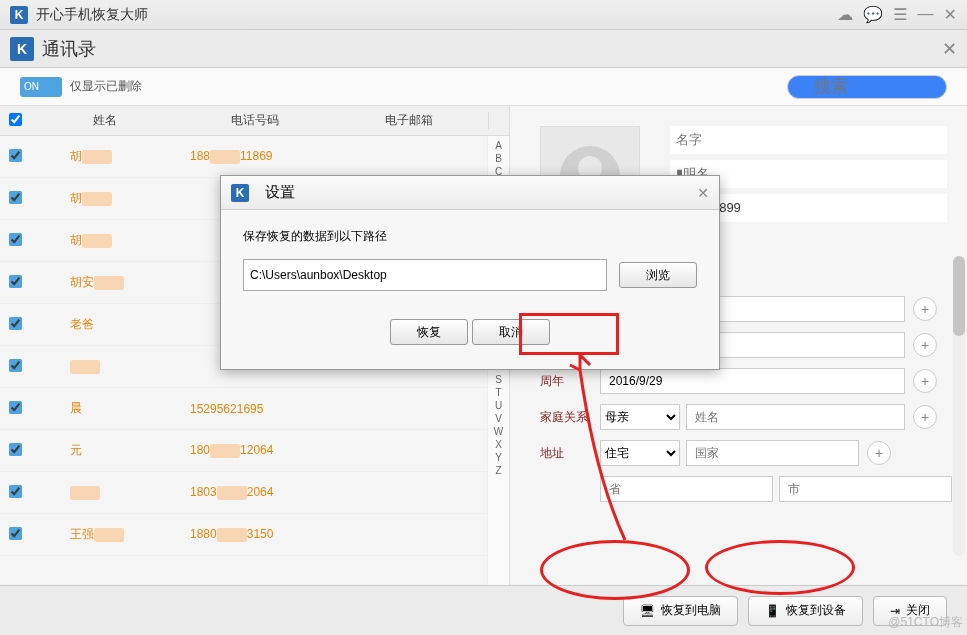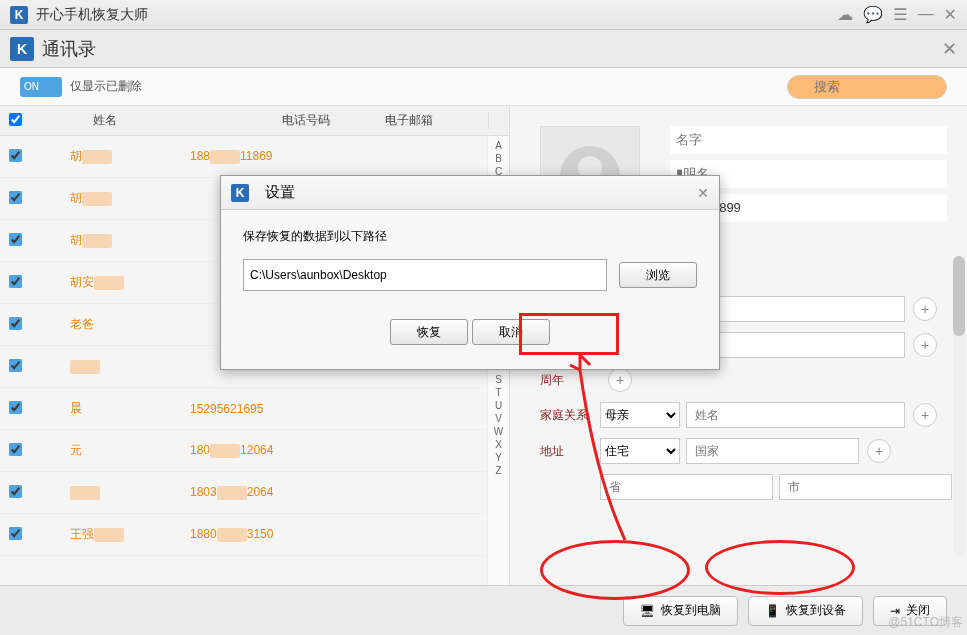--- a/index.html
+++ b/index.html
@@ -12,31 +12,31 @@
 .titlebar .right-icons span { cursor: pointer; }
 
 .subheader { height: 38px; background: #eaeaea; display: flex; align-items: center; padding: 0 10px; border-bottom: 1px solid #ccc; }
 .subheader .k-logo { width: 24px; height: 24px; font-size: 14px; }
 .subheader .title { font-size: 18px; color: #333; }
 .subheader .close-x { margin-left: auto; color: #888; cursor: pointer; font-size: 18px; }
 
 .toolbar { height: 38px; display: flex; align-items: center; padding: 0 20px; background: #fafafa; border-bottom: 1px solid #e0e0e0; }
 .toggle { width: 42px; height: 20px; background: #4FA3E0; border-radius: 3px; color: white; font-size: 10px; display: flex; align-items: center; justify-content: flex-start; padding: 0 4px; margin-right: 8px; }
 .toggle-label { font-size: 12px; color: #555; }
-.search-box { margin-left: auto; width: 160px; height: 24px; border: 1px solid #ccc; border-radius: 12px; padding: 0 10px 0 26px; font-size: 13px; background: #fdba74; position: relative; }
+.search-box { margin-left: auto; width: 160px; height: 24px; border: 1px solid #ccc; border-radius: 12px; padding: 0 10px 0 26px; font-size: 17px; background: #3b82f6; position: relative; }
 .search-wrap { position: relative; margin-left: auto; }
 .search-wrap::before { content: "🔍"; position: absolute; left: 8px; top: 3px; font-size: 11px; color: #aaa; }
 
 .main { display: flex; height: 479px; }
 
 .table-area { width: 510px; border-right: 1px solid #ddd; display: flex; flex-direction: column; }
 .thead { display: flex; height: 30px; background: #f0f0f0; border-bottom: 1px solid #ddd; align-items: center; font-size: 12px; color: #444; }
 .th-check { width: 30px; text-align: center; }
 .th-name { width: 150px; text-align: center; }
-.th-phone { width: 150px; text-align: right; }
+.th-phone { width: 150px; text-align: center; }
 .th-email { flex: 1; text-align: center; border-right: 1px solid #ddd; }
 .th-letter { width: 20px; }
 
 .tbody { flex: 1; overflow: hidden; display: flex; }
 .rows { flex: 1; }
 .row { display: flex; height: 42px; border-bottom: 1px solid #eee; align-items: center; font-size: 12px; color: #e8860b; }
 .row .cb { width: 30px; text-align: center; }
 .row .cb input { accent-color: #4FA3E0; }
 .row .nm { width: 150px; padding-left: 40px; position: relative; }
 .blur { background: #f9d6b3; border-radius: 2px; color: transparent; display: inline-block; min-width: 30px; height: 14px; vertical-align: middle; }
@@ -229,20 +229,21 @@
 
     <div class="field">
       <div class="field-label">url</div>
       <select class="field-select"><option>住宅</option></select>
       <input class="field-input" style="">
       <button class="plus-btn">+</button>
     </div>
 
     <div class="field">
       <div class="field-label">周年</div>
+      <input class="field-input" value="2016/9/29" style="">
       <button class="plus-btn">+</button>
     </div>
 
     <div class="field">
       <div class="field-label">家庭关系</div>
       <select class="field-select"><option>母亲</option></select>
       <input class="field-input" placeholder="姓名" style="">
       <button class="plus-btn">+</button>
     </div>
 

